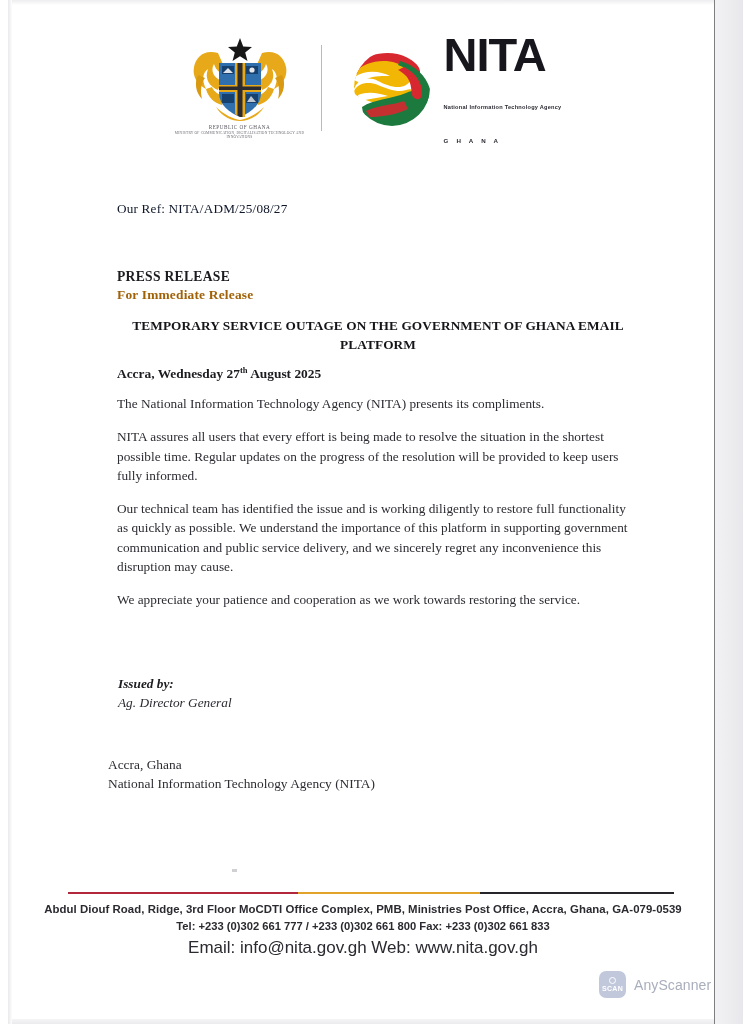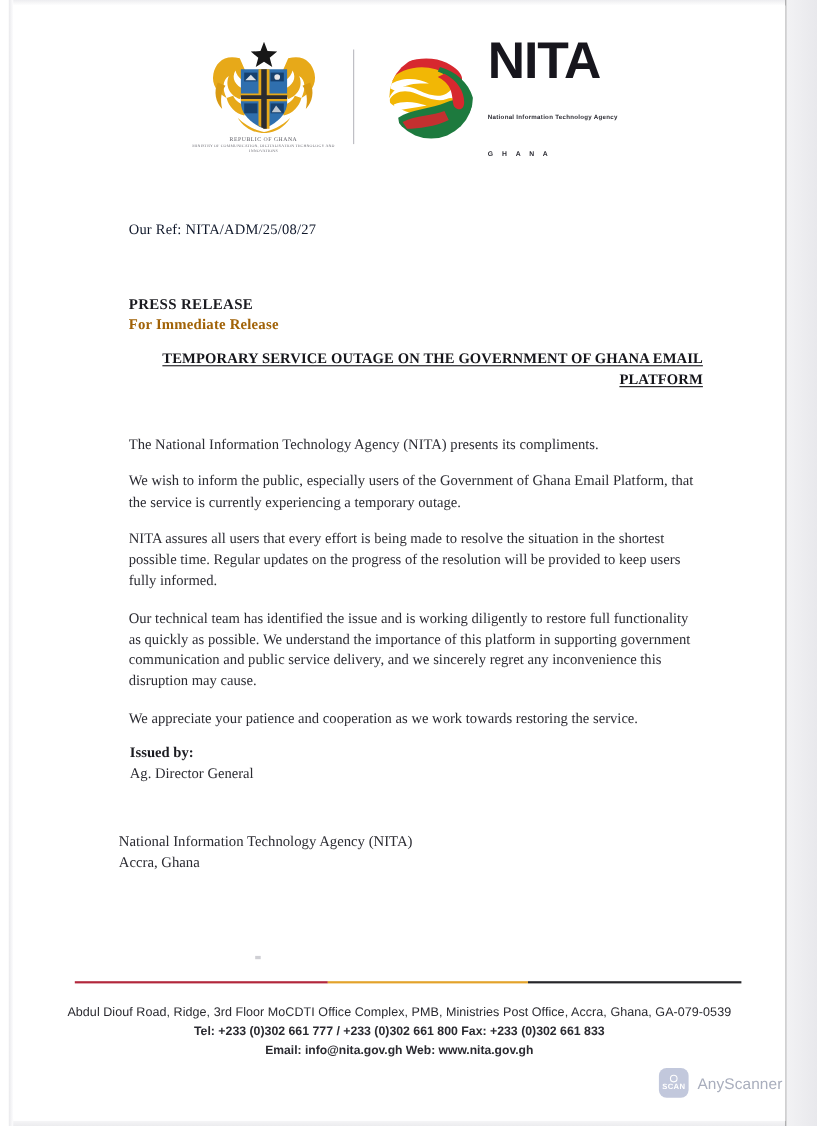--- a/index.html
+++ b/index.html
@@ -172,22 +172,21 @@
   }
 
   .title {
     position: absolute;
     left: 105px;
     width: 522px;
     top: 312px;
     font-weight: bold;
     font-size: 13.3px;
     line-height: 1.42;
-    text-align: right;
-    text-decoration: underline;
+    text-align: center;
     text-underline-offset: 2px;
     color: #15151a;
     letter-spacing: 0.1px;
   }
 
   .dateline {
     position: absolute;
     left: 105px;
     top: 360px;
     font-weight: bold;
@@ -209,20 +208,21 @@
     margin: 0 3px 14px 0;
   }
 
   .issued {
     position: absolute;
     left: 106px;
     top: 670px;
     font-size: 13.3px;
     line-height: 1.42;
     color: #2c2c33;
+    font-style: italic;
   }
   .issued .lbl { font-weight: bold; color: #1b1b20; display: block; }
   .issued .val { display: block; }
 
   .org-block {
     position: absolute;
     left: 96px;
     top: 750px;
     font-size: 13.4px;
     line-height: 1.42;
@@ -257,35 +257,34 @@
     position: absolute;
     left: 0; right: 0;
     top: 896px;
     text-align: center;
     font-family: "Liberation Sans", sans-serif;
     color: #2a2a30;
   }
   .footer .f1 {
     display: block;
     font-size: 11.4px;
-    font-weight: normal;
+    font-weight: bold;
     letter-spacing: 0.05px;
     line-height: 1.5;
-    margin-top: 12px;
   }
   .footer .f2 {
     display: block;
     font-size: 11.2px;
     font-weight: bold;
     line-height: 1.55;
   }
   .footer .f3 {
     display: block;
-    font-size: 11px;
-    font-weight: bold;
+    font-size: 17px;
+    font-weight: normal;
     line-height: 1.55;
   }
 
   
   .watermark {
     position: absolute;
     left: 599px;
     top: 971px;
     display: flex;
     align-items: center;
@@ -413,37 +412,37 @@
 
     <div class="ref">Our Ref: NITA/ADM/25/08/27</div>
 
     <div class="pr-head">
       <span class="pr1">PRESS RELEASE</span>
       <span class="pr2">For Immediate Release</span>
     </div>
 
     <div class="title">TEMPORARY SERVICE OUTAGE ON THE GOVERNMENT OF GHANA EMAIL PLATFORM</div>
 
+    <div class="dateline"><span>Accra, Wednesday 27</span><sup>th</sup><span> August 2025</span></div>
 
     <div class="body-text">
       <p>The National Information Technology Agency (NITA) presents its compliments.</p>
-      <p>We wish to inform the public, especially users of the Government of Ghana Email Platform, that the service is currently experiencing a temporary outage.</p>
       <p>NITA assures all users that every effort is being made to resolve the situation in the shortest possible time. Regular updates on the progress of the resolution will be provided to keep users fully informed.</p>
       <p>Our technical team has identified the issue and is working diligently to restore full functionality as quickly as possible. We understand the importance of this platform in supporting government communication and public service delivery, and we sincerely regret any inconvenience this disruption may cause.</p>
       <p>We appreciate your patience and cooperation as we work towards restoring the service.</p>
     </div>
 
     <div class="issued">
       <span class="lbl">Issued by:</span>
       <span class="val">Ag. Director General</span>
     </div>
 
     <div class="org-block">
+      <span>Accra, Ghana</span>
       <span>National Information Technology Agency (NITA)</span>
-      <span>Accra, Ghana</span>
     </div>
 
     <div class="speck"></div>
 
     <div class="rule">
       <i class="r1"></i>
       <i class="r2"></i>
       <i class="r3"></i>
     </div>
 

